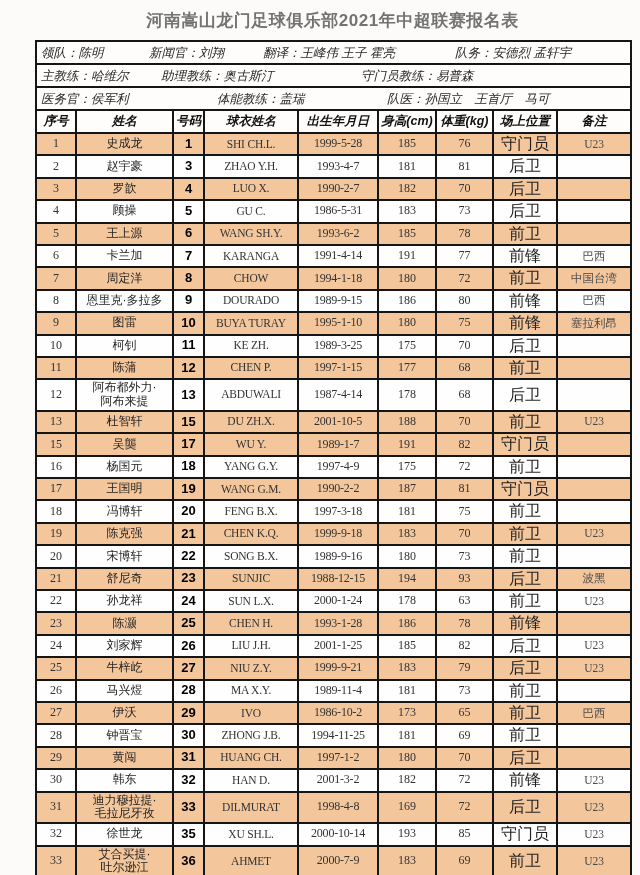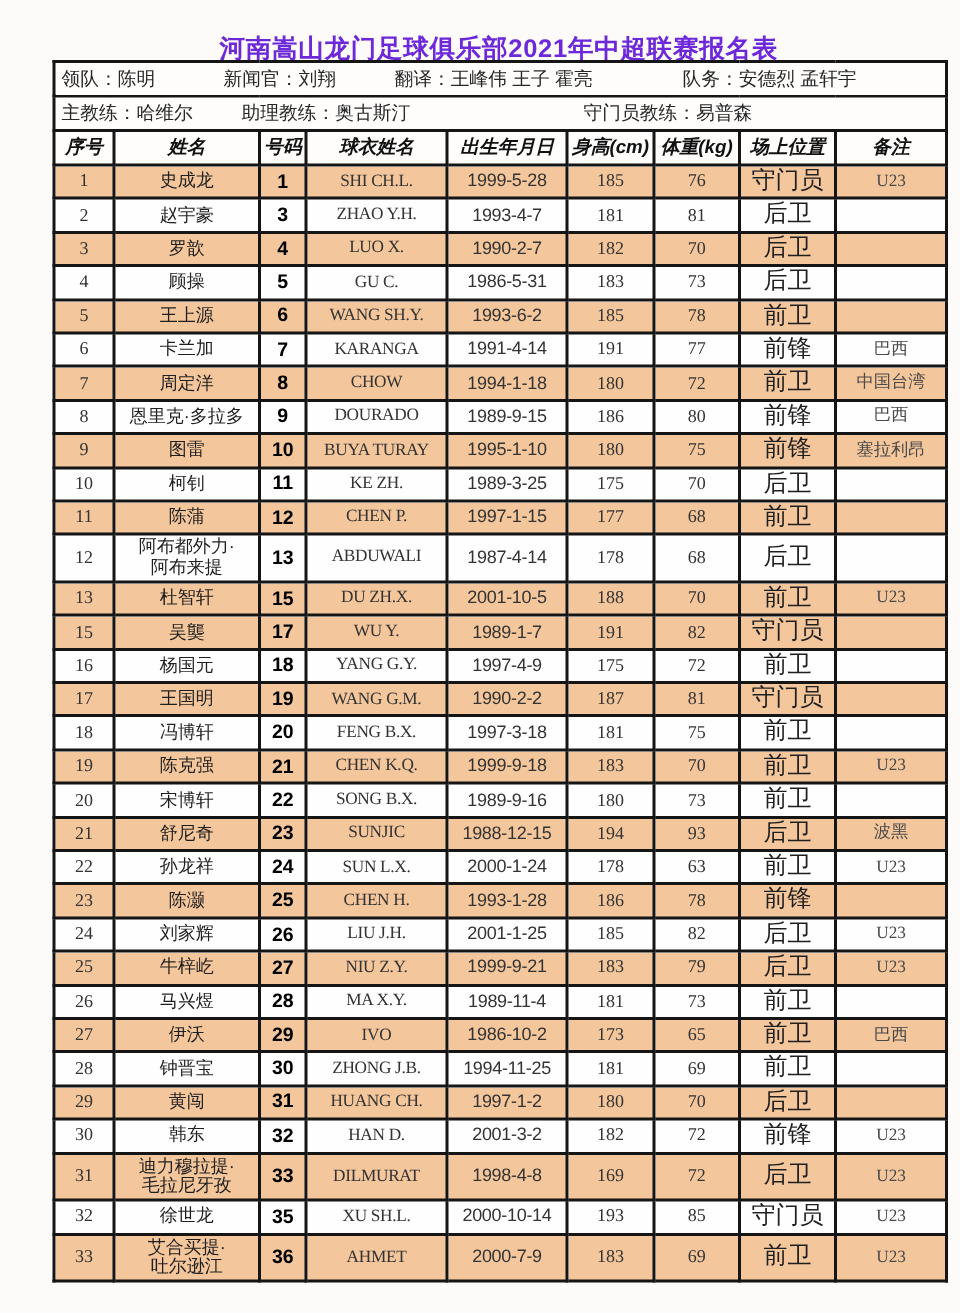--- a/index.html
+++ b/index.html
@@ -6,59 +6,59 @@
   body{
     width:640px;height:875px;
     background:#fbfaf9;
     overflow:hidden;
     font-family:"Liberation Sans", sans-serif;
     -webkit-font-smoothing:antialiased;
   }
   .page{position:relative;width:640px;height:875px;background:#fcfbfa;}
   .title{
     position:absolute;top:9px;left:35px;width:595px;
-    text-align:center;font-size:17px;font-weight:bold;color:#6d28d9;
-    letter-spacing:.5px;white-space:nowrap;margin-top:12px;
+    text-align:center;font-size:17px;font-weight:bold;color:#737373;
+    letter-spacing:.5px;white-space:nowrap;
   }
   table.roster{
     position:absolute;top:40px;left:35px;width:595px;
     border-collapse:collapse;table-layout:fixed;
     border:2px solid #151515;
     background:#fff;
   }
   table.roster td, table.roster th{
     border:2px solid #151515;
     text-align:center;vertical-align:middle;
     padding:1px 1px;overflow:hidden;
   }
   
   tr.staff-row td.staff-cell{
     position:relative;height:19px;text-align:left;
     background:#fefdfc;
   }
   tr.staff-row span{
     position:absolute;top:50%;transform:translateY(-50%);
-    white-space:nowrap;font-size:12.5px;color:#262626;
+    white-space:nowrap;font-size:12.5px;color:#262626;font-style:italic;
   }
   .sr1 .p0{left:4px}  .sr1 .p1{left:112px} .sr1 .p2{left:226px} .sr1 .p3{left:418px}
-  .sr2 .p0{left:4px}  .sr2 .p1{left:124px} .sr2 .p2{left:352px}
+  .sr2 .p0{left:4px}  .sr2 .p1{left:124px} .sr2 .p2{left:324px}
   .sr3 .p0{left:4px}  .sr3 .p1{left:180px} .sr3 .p2{left:350px}
   
   tr.header-row th{
     height:19px;font-size:12.5px;font-weight:bold;color:#111;
     background:#fefdfc;font-family:"Liberation Sans", sans-serif;font-style:italic;
   }
   
   tr.player-row td{height:18px;line-height:1.15;background:#fefefe;}
   tr.player-row.alt td{background:#f4c69c;}
   td.c0{font-family:"Liberation Serif", serif;font-size:12px;color:#333;}
   td.c1{font-size:12px;color:#1f1f1f;word-break:keep-all;}
   td.c2{font-size:13px;font-weight:bold;color:#000;}
   td.c3{font-family:"Liberation Serif", serif;font-size:11.5px;color:#333;letter-spacing:-0.2px;margin-left:20px;}
-  td.c4{font-family:Liberation Sans, sans-serif;font-size:12px;color:#333;letter-spacing:-0.2px;}
+  td.c4{font-family:Liberation Serif, serif;font-size:12px;color:#333;letter-spacing:-0.2px;}
   td.c5,td.c6{font-family:"Liberation Serif", serif;font-size:12px;color:#333;}
   td.c7{font-size:16px;color:#1f1f1f;}
   td.c8{font-family:Liberation Serif, serif;font-size:11.5px;color:#4a4a4a;}
 </style>
 </head>
 <body>
 
 <div class="page">
   <div class="title">河南嵩山龙门足球俱乐部2021年中超联赛报名表</div>
 
@@ -83,20 +83,27 @@
           <span class="p3">队务：安德烈 孟轩宇</span>
         </td>
       </tr>
       <tr class="staff-row sr2">
         <td colspan="9" class="staff-cell">
           <span class="p0">主教练：哈维尔</span>
           <span class="p1">助理教练：奥古斯汀</span>
           <span class="p2">守门员教练：易普森</span>
         </td>
       </tr>
+      <tr class="staff-row sr3">
+        <td colspan="9" class="staff-cell">
+          <span class="p0">医务官：侯军利</span>
+          <span class="p1">体能教练：盖瑞</span>
+          <span class="p2">队医：孙国立　王首厅　马可</span>
+        </td>
+      </tr>
       <tr class="header-row" id="header-row">
           <th>序号</th>
           <th>姓名</th>
           <th>号码</th>
           <th>球衣姓名</th>
           <th>出生年月日</th>
           <th>身高(cm)</th>
           <th>体重(kg)</th>
           <th>场上位置</th>
           <th>备注</th>

